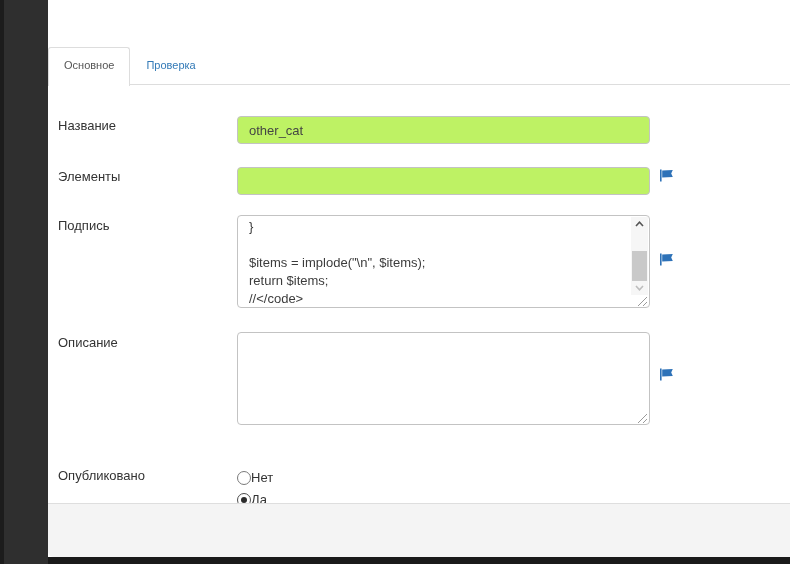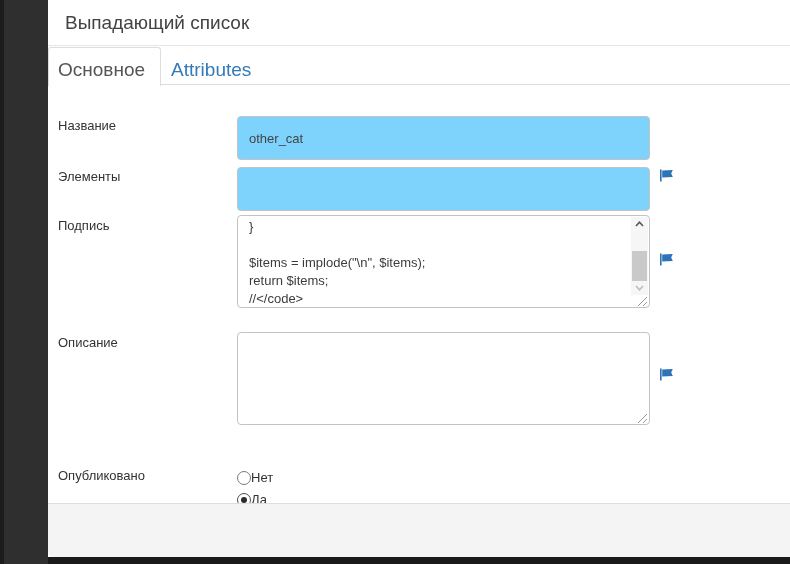--- a/index.html
+++ b/index.html
@@ -13,38 +13,38 @@
   .bottom-bar { position: absolute; left: 48px; top: 557px; width: 742px; height: 7px; background: #1a1a1a; }
 
   
   .modal { position: absolute; left: 48px; top: 0; width: 742px; height: 557px; background: #fff; border-bottom-left-radius: 6px; }
 
   .modal-header { position: absolute; left: 0; top: 0; width: 100%; height: 46px; border-bottom: 1px solid #e5e5e5; }
   .modal-title { position: absolute; left: 17px; top: 11px; font-size: 19px; line-height: 24px; color: #434343; }
 
   
   .tabs { position: absolute; left: 0; top: 47px; width: 100%; height: 38px; border-bottom: 1px solid #ddd; display: flex; }
-  .tab { height: 38px; padding: 11px 15px 0 9px; font-size: 19px; cursor: pointer; }
+  .tab { height: 38px; padding: 11px 15px 0 15px; font-size: 11px; cursor: pointer; }
   .tab.active {
     background: #fff; color: #555;
     border: 1px solid #ddd; border-bottom: none;
     border-top-left-radius: 3px; border-top-right-radius: 3px;
     height: 39px; 
     position: relative; z-index: 2;
   }
   .tab.inactive { color: #337ab7; border: 1px solid transparent; }
 
   
   .field-label { position: absolute; left: 10px; width: 170px; color: #333; font-size: 13px; }
   .ctl { position: absolute; left: 189px; width: 413px; }
 
   .text-input {
-    width: 413px; height: 44px; border: 1px solid #c3c3c3; border-radius: 4px;
+    width: 413px; height: 28px; border: 1px solid #c3c3c3; border-radius: 4px;
     padding: 0 11px; font-family: "Liberation Sans", sans-serif; font-size: 13px; color: #444;
-    background: #7dd3fc; outline: none; display: block;
+    background: #bef264; outline: none; display: block;
   }
 
   .fake-textarea {
     position: relative; width: 413px; border: 1px solid #c3c3c3; border-radius: 4px;
     background: #fff; overflow: hidden;
   }
   .fake-textarea .ta-content {
     position: absolute; left: 0; top: 0; right: 19px; bottom: 0;
     padding: 2px 0 0 11px; white-space: pre; font-family: "Liberation Sans", sans-serif;
     font-size: 13px; line-height: 18px; color: #3c3c3c; overflow: hidden;
@@ -78,27 +78,24 @@
 </style>
 </head>
 <body>
 
 <div class="stage">
 
   <div class="left-strip"></div>
 
   <div class="modal">
 
-    <div class="modal-header">
-      <div class="modal-title">Выпадающий список</div>
-    </div>
 
     <div class="tabs">
       <div class="tab active">Основное</div>
-      <div class="tab inactive">Attributes</div>
+      <div class="tab inactive">Проверка</div>
     </div>
 
     <div class="field-label" style="top:118px">Название</div>
     <div class="ctl" style="top:116px">
       <input class="text-input" type="text" value="other_cat" style="">
     </div>
 
     <div class="field-label" style="top:169px">Элементы</div>
     <div class="ctl" style="top:167px">
       <input class="text-input" type="text" value="" style="">

